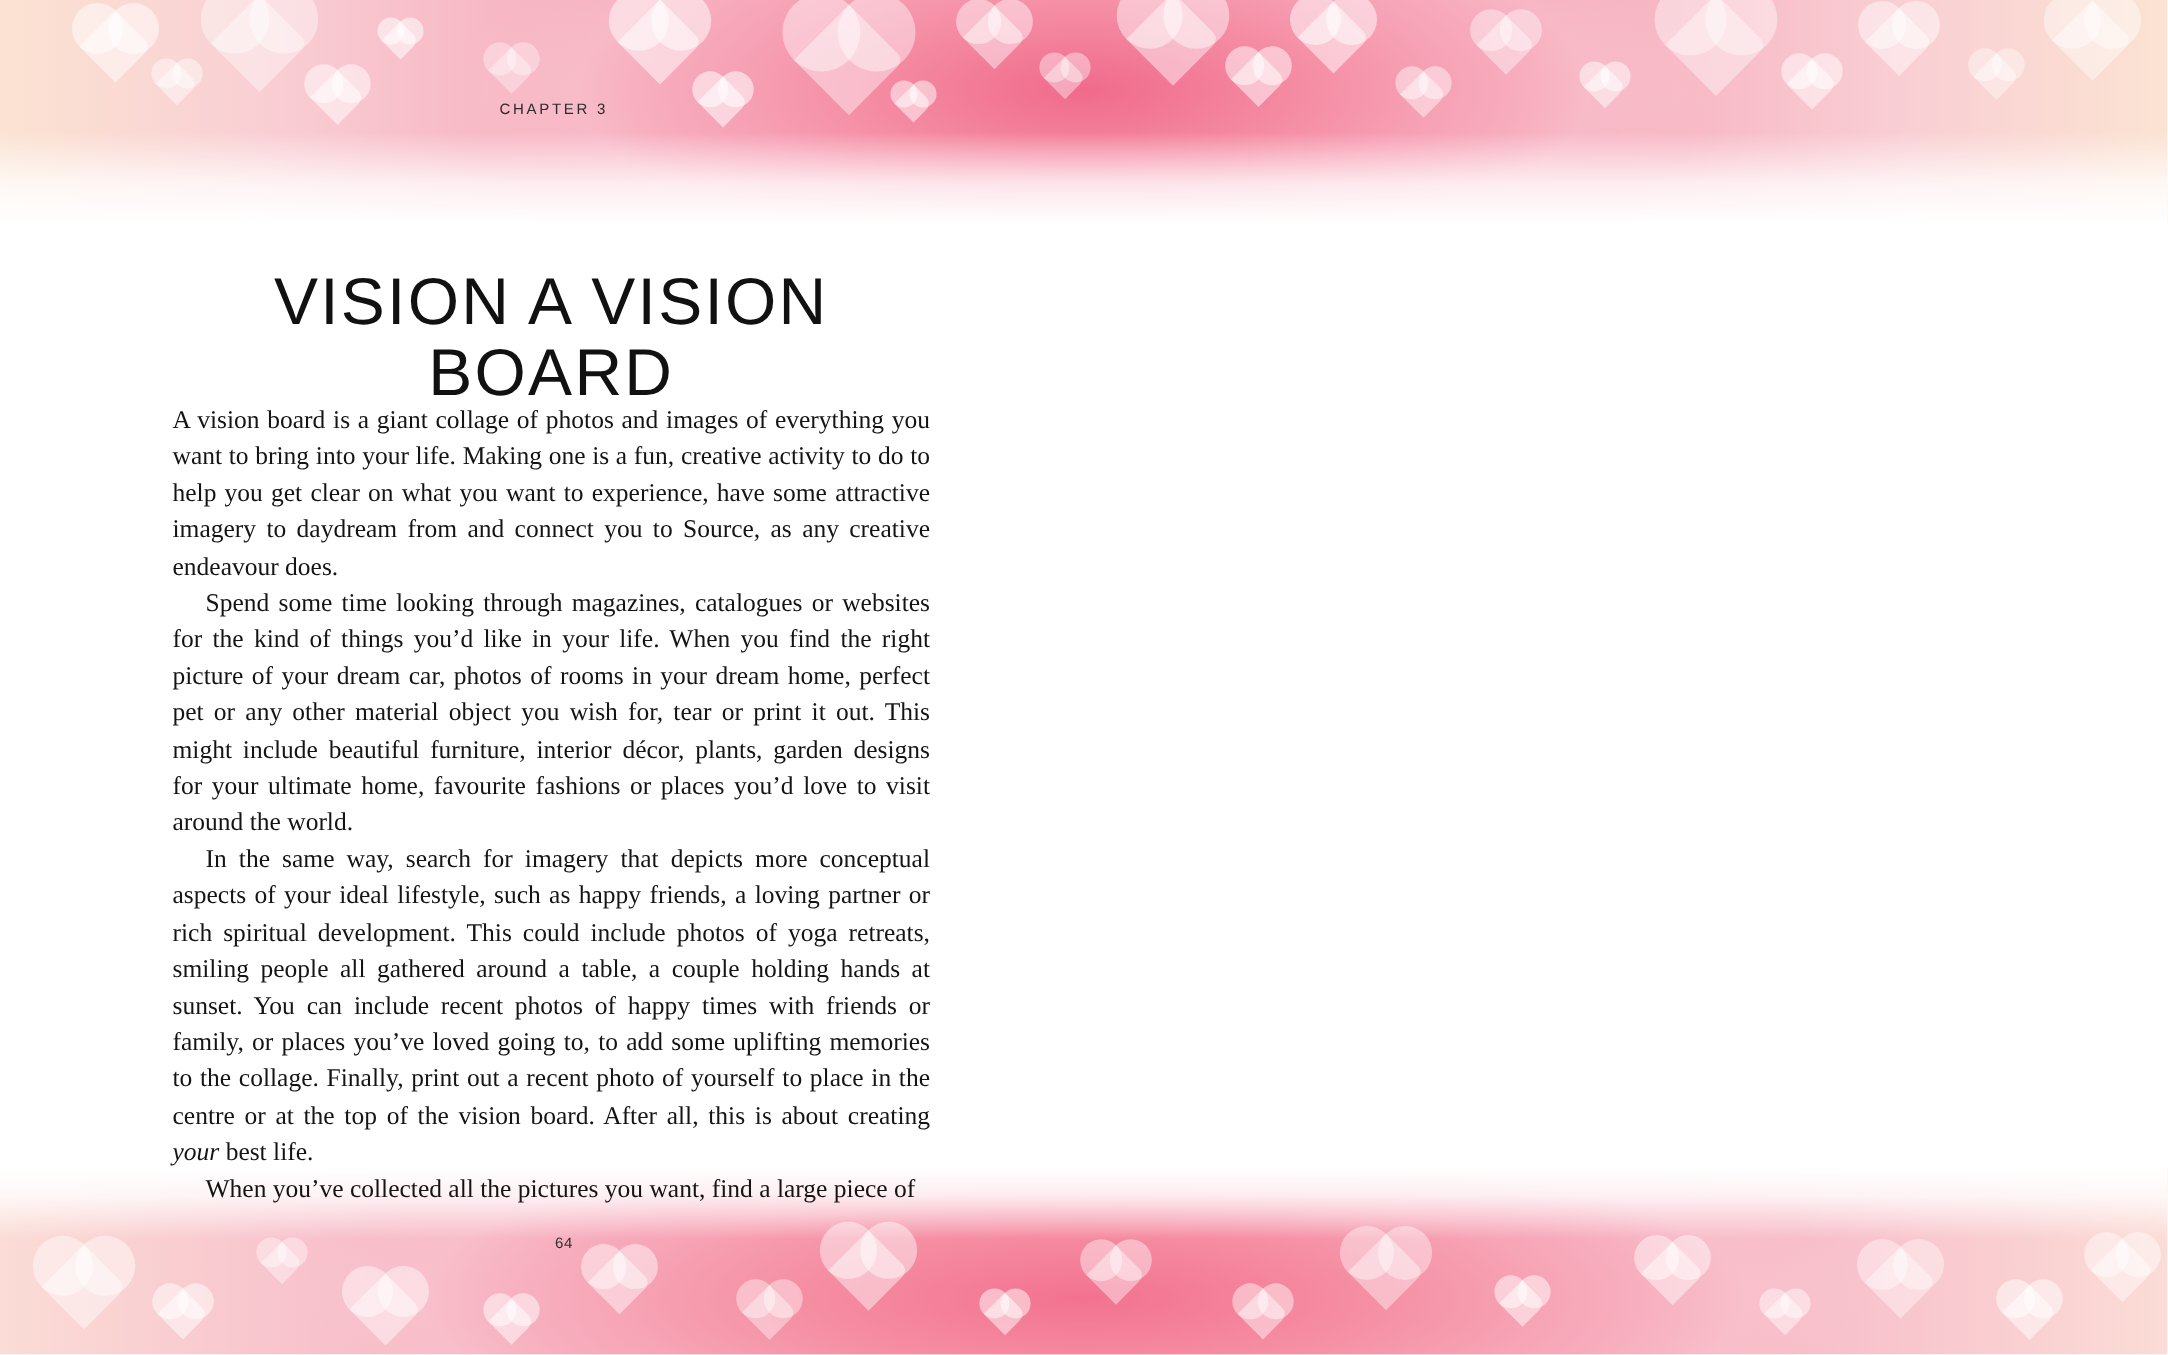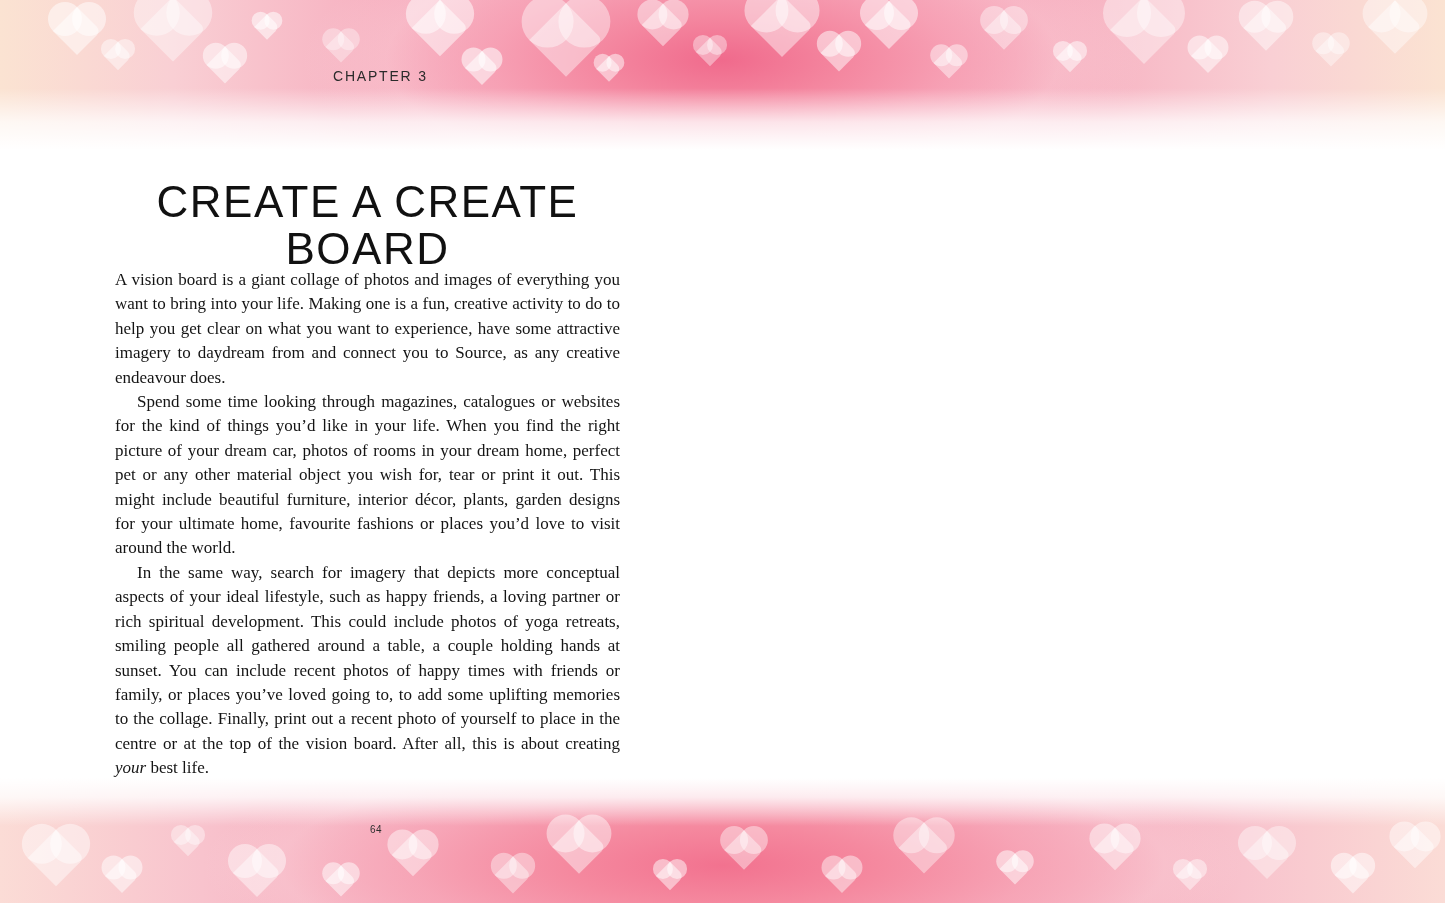--- a/index.html
+++ b/index.html
@@ -87,21 +87,21 @@
     top: 0;
     height: 903px;
   }
   .page-left  { left: 0;   width: 722px; }
   .page-right { left: 723px; width: 722px; }
 
   .running-head {
     position: absolute;
     top: 68px;
     font-family: "Liberation Sans", sans-serif;
-    font-size: 14px;
+    font-size: 10px;
     letter-spacing: 1.8px;
     color: #2b2b2b;
     text-transform: uppercase;
   }
   .rh-left  { left: 333px; }
 
   .folio {
     position: absolute;
     bottom: 68px;
     font-family: "Liberation Sans", sans-serif;
@@ -189,26 +189,27 @@
     <div class="heart" style="left:1100px;top:56px;  width:30px; height:30px; background:rgba(255,255,255,0.45);"></div>
     <div class="heart" style="left:1180px;top:88px;  width:20px; height:20px; background:rgba(255,255,255,0.45);"></div>
     <div class="heart" style="left:1250px;top:60px;  width:34px; height:34px; background:rgba(255,255,255,0.4);"></div>
     <div class="heart" style="left:1340px;top:84px;  width:26px; height:26px; background:rgba(255,255,255,0.5);"></div>
     <div class="heart" style="left:1400px;top:54px;  width:30px; height:30px; background:rgba(255,255,255,0.45);"></div>
   </div>
 
   <div class="page page-left">
     <div class="running-head rh-left">CHAPTER 3</div>
 
-    <h1 class="chapter-title">CREATE A CREATE BOARD</h1>
+    <h1 class="chapter-title">VISION A VISION BOARD</h1>
 
     <div class="col col-left">
       <p>A vision board is a giant collage of photos and images of everything you want to bring into your life. Making one is a fun, creative activity to do to help you get clear on what you want to experience, have some attractive imagery to daydream from and connect you to Source, as any creative endeavour does.</p>
       <p class="indent">Spend some time looking through magazines, catalogues or websites for the kind of things you’d like in your life. When you find the right picture of your dream car, photos of rooms in your dream home, perfect pet or any other material object you wish for, tear or print it out. This might include beautiful furniture, interior décor, plants, garden designs for your ultimate home, favourite fashions or places you’d love to visit around the world.</p>
       <p class="indent"><span>In the same way, search for imagery that depicts more conceptual aspects of your ideal lifestyle, such as happy friends, a loving partner or rich spiritual development. This could include photos of yoga retreats, smiling people all gathered around a table, a couple holding hands at sunset. You can include recent photos of happy times with friends or family, or places you’ve loved going to, to add some uplifting memories to the collage. Finally, print out a recent photo of yourself to place in the centre or at the top of the vision board. After all, this is about creating </span><em>your</em><span> best life.</span></p>
+      <p class="indent">When you’ve collected all the pictures you want, find a large piece of</p>
     </div>
 
     <div class="folio folio-left">64</div>
   </div>
 
   <div class="page page-right">
     
 
     
 

